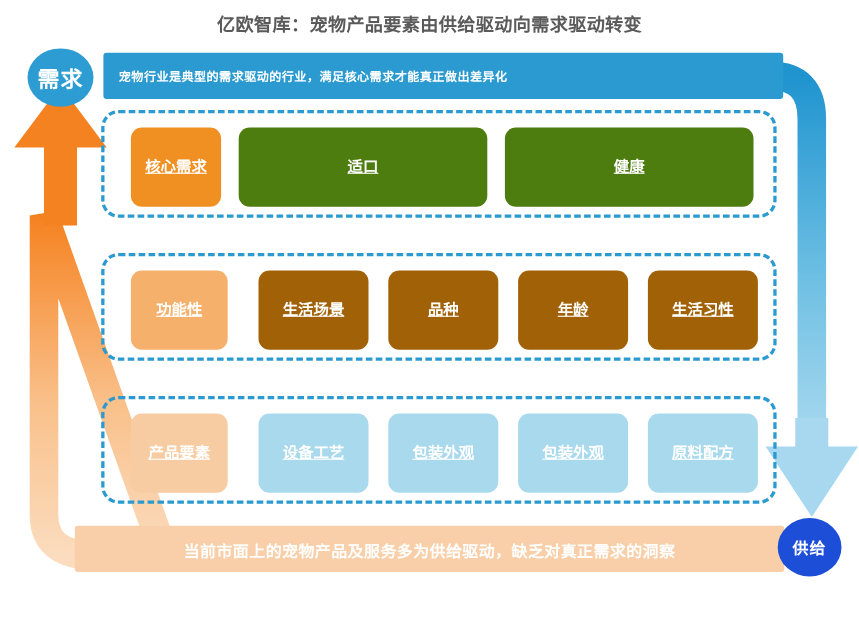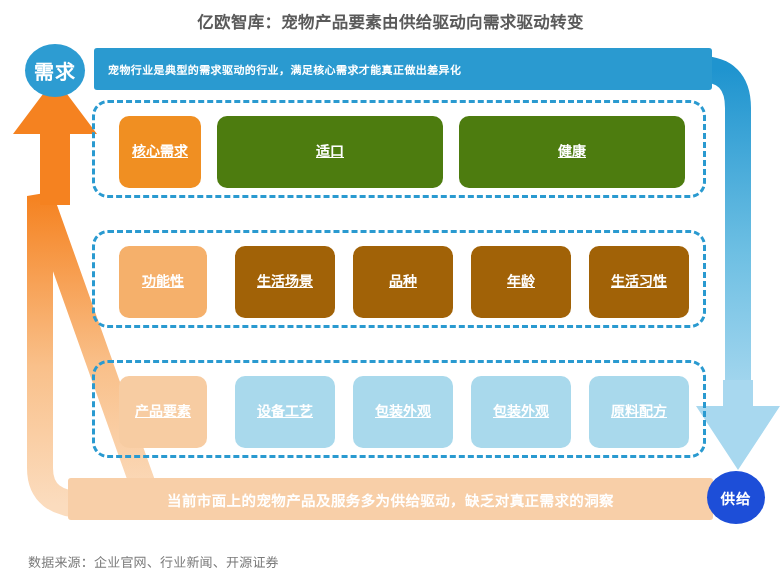--- a/index.html
+++ b/index.html
@@ -260,15 +260,14 @@
       <div class="cell c-blue-3">包装外观</div>
       <div class="cell c-blue-3">包装外观</div>
       <div class="cell c-blue-3">原料配方</div>
     </div>
   </div>
 
   <div class="banner-bottom">当前市面上的宠物产品及服务多为供给驱动，缺乏对真正需求的洞察</div>
 
   <div class="badge-supply">供给</div>
 
-  <div class="footer">数据来源：企业官网、行业新闻、开源证券</div>
 
 </div>
 
 </body></html>

